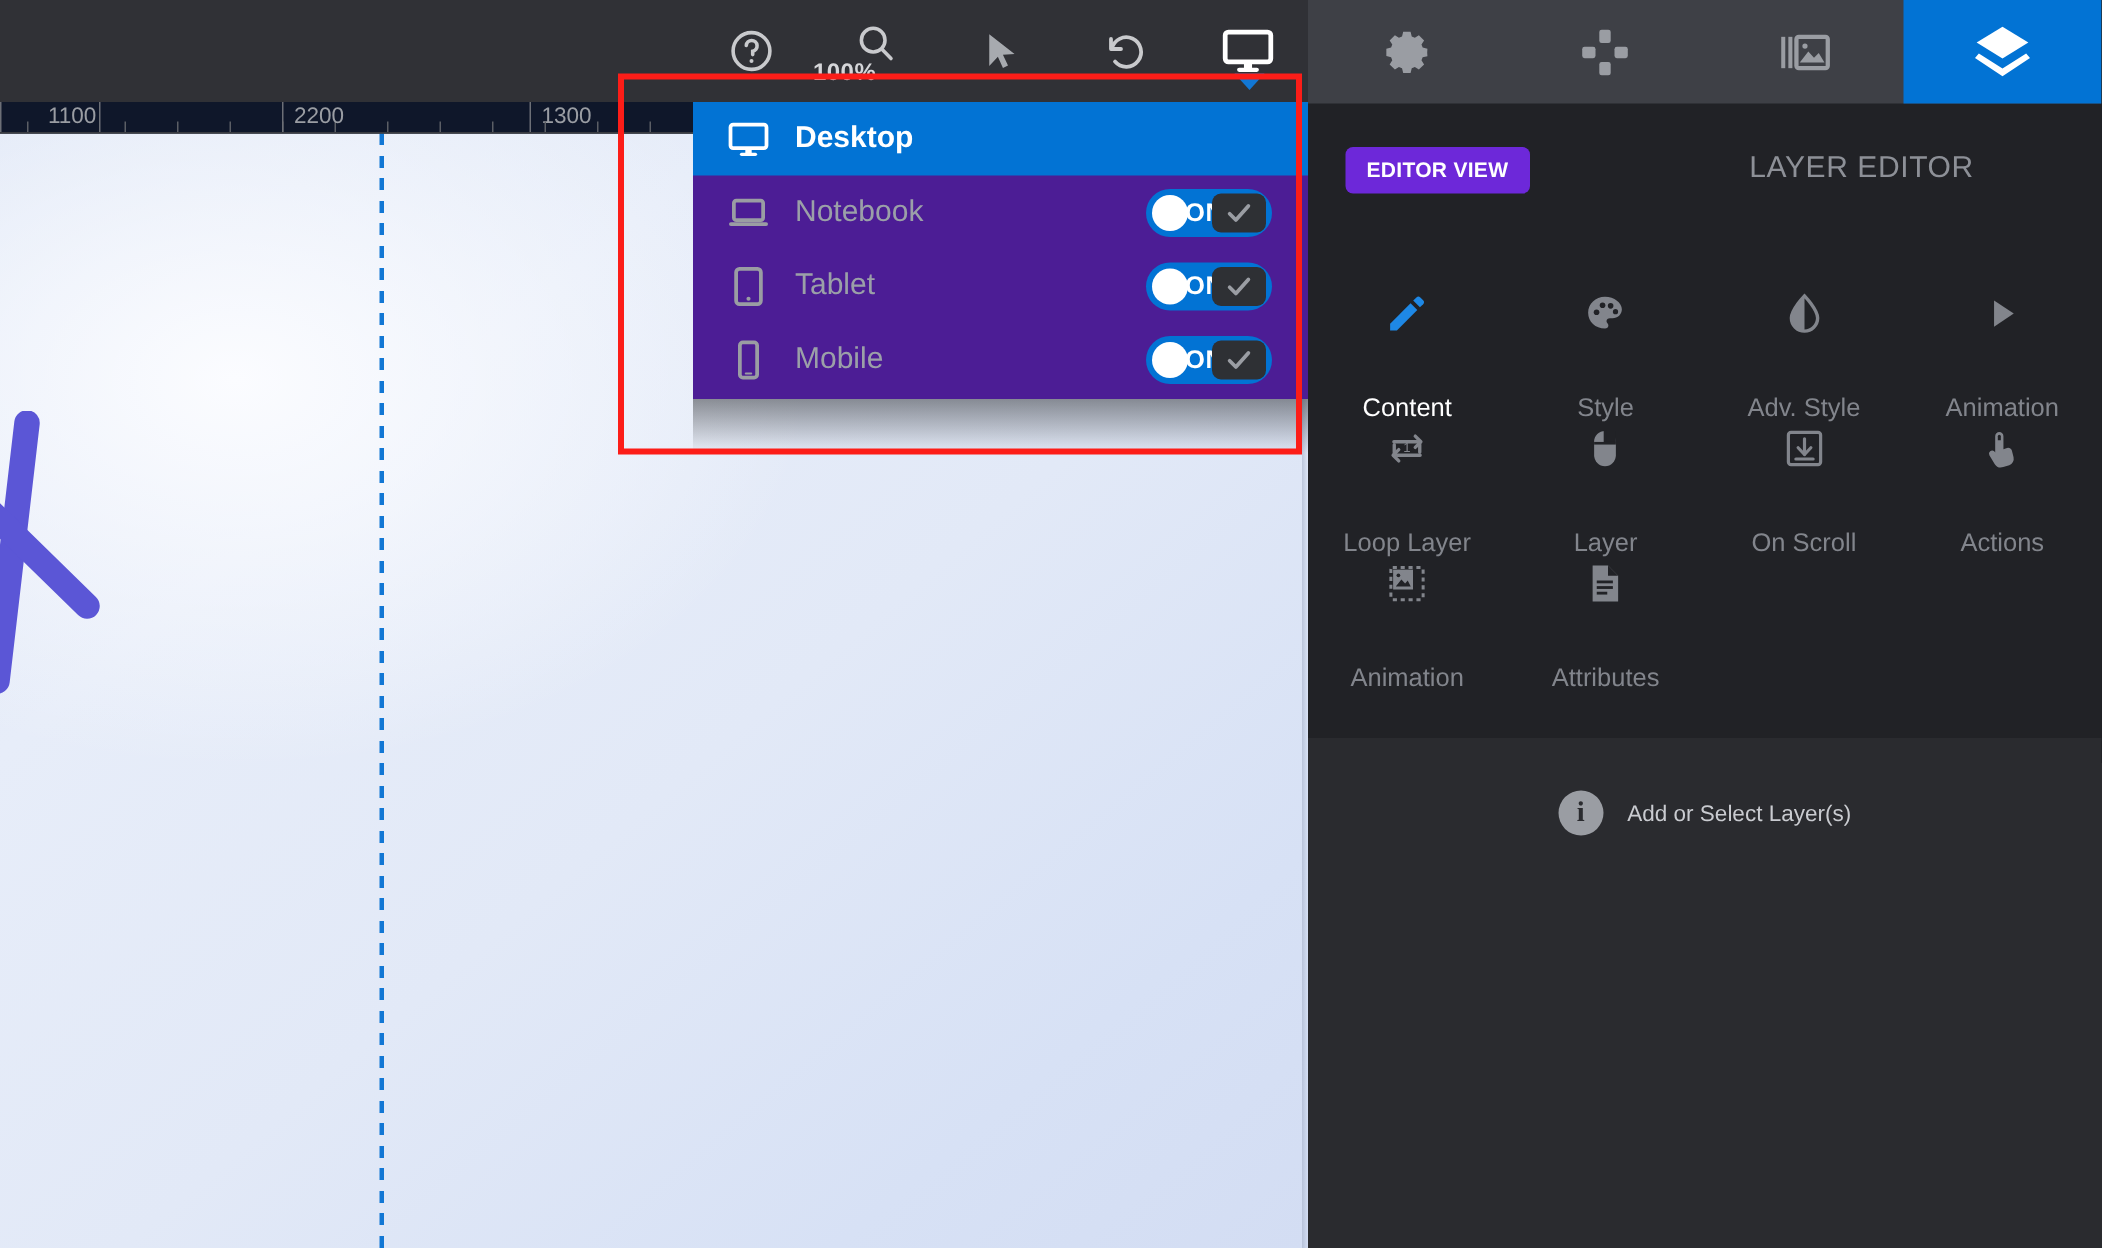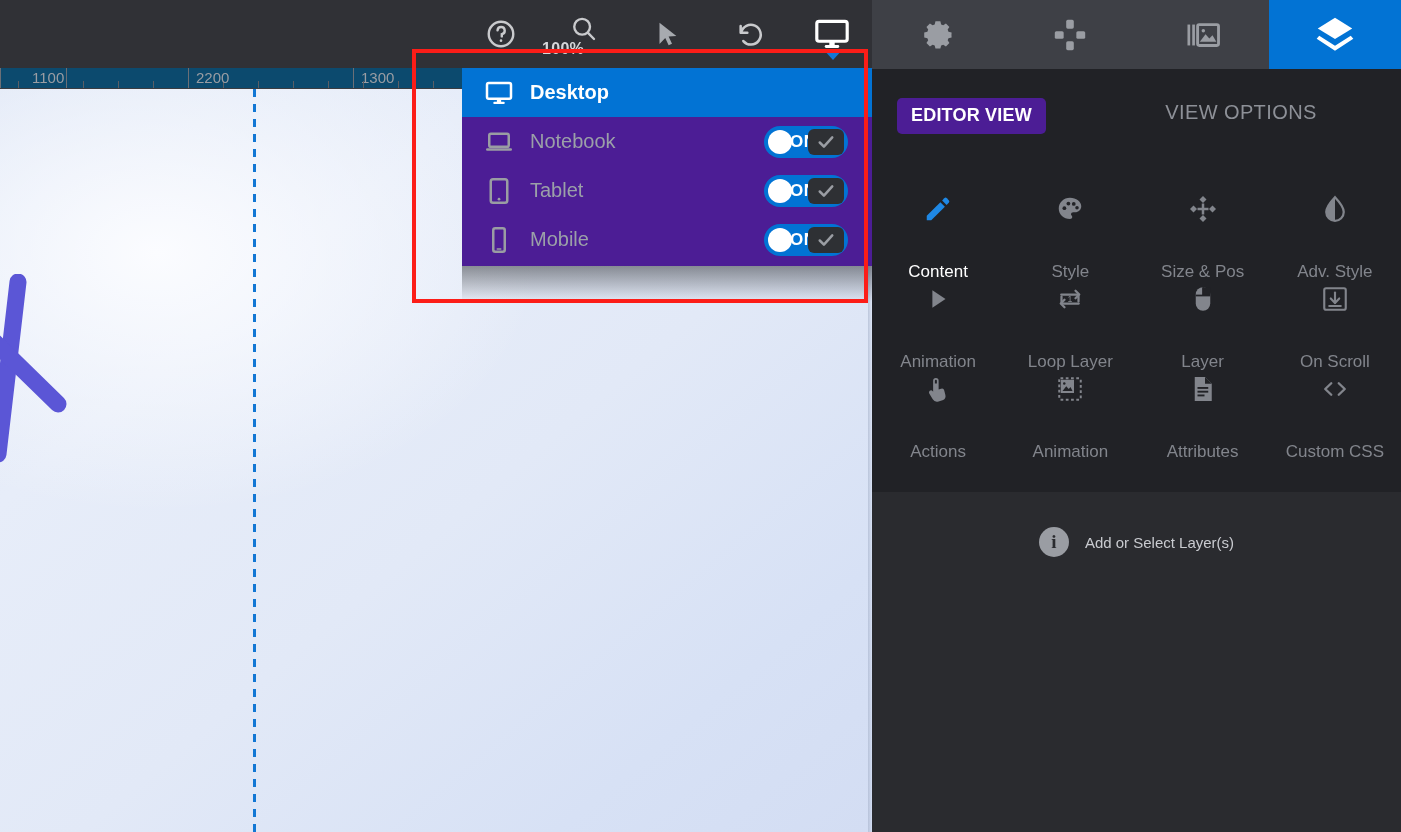--- a/index.html
+++ b/index.html
@@ -38,21 +38,21 @@
     position: absolute; left: 823px; top: 49px;
     width: 0; height: 0;
     border-left: 10px solid transparent;
     border-right: 10px solid transparent;
     border-top: 11px solid #1277d4;
   }
 
   
   #ruler {
     position: absolute; left: 0; top: 68px; width: 872px; height: 21px;
-    background: #0c4a6e;
+    background: #0f172a;
     border-bottom: 1px solid #3a3c41;
     overflow: hidden;
   }
   .ruler-major {
     position: absolute; top: 0; width: 1px; height: 21px;
     background: #6c6f76;
   }
   .ruler-minor {
     position: absolute; top: 13px; width: 1px; height: 8px;
     background: #5b5e65;
@@ -170,22 +170,22 @@
     color: #9a9da3;
   }
   .panel-tab.active { background: #0273d4; color: #ffffff; }
 
   #panel-subhead {
     position: absolute; left: 0; top: 69px; width: 529px; height: 76px;
   }
   #editor-view-btn {
     position: absolute; left: 25px; top: 29px;
     padding: 7px 14px 8px 14px;
-    background: #4c1d95; color: #fff;
-    font-size: 18px; font-weight: bold;
+    background: #6d28d9; color: #fff;
+    font-size: 14px; font-weight: bold;
     border-radius: 5px; letter-spacing: .2px;
   }
   #layer-options-label {
     position: absolute; right: 0px; top: 32px; width: 320px;
     text-align: center;
     font-size: 20px; color: #8d9097; letter-spacing: .4px;
   }
 
   #icon-grid {
     position: absolute; left: 0; top: 170px; width: 529px; height: 322px;
@@ -429,21 +429,21 @@
       <div class="panel-tab active">
         <svg width="44" height="44" viewBox="0 0 24 24">
           <path d="M12 2.6 L21.4 8.4 L12 14.2 L2.6 8.4 Z" fill="#ffffff"></path>
           <path d="M3.4 12.4 L12 17.8 L20.6 12.4 L22 14 L12 20.6 L2 14 Z" fill="#ffffff"></path>
         </svg>
       </div>
     </div>
 
     <div id="panel-subhead">
       <div id="editor-view-btn">EDITOR VIEW</div>
-      <div id="layer-options-label">VIEW OPTIONS</div>
+      <div id="layer-options-label">LAYER EDITOR</div>
     </div>
 
     <div id="icon-grid">
 
       <div class="grid-cell active">
         <span class="gi">
           <svg width="30" height="30" viewBox="0 0 24 24" fill="currentColor">
             <path d="M3 17.4 L3 21 L6.6 21 L17.5 10.1 L13.9 6.5 Z"></path>
             <path d="M20.6 7 a1.5 1.5 0 0 0 0-2.1 l-1.5-1.5 a1.5 1.5 0 0 0-2.1 0 L15.3 5.1 L18.9 8.7 Z"></path>
           </svg>
@@ -457,33 +457,20 @@
             <path d="M12 3C6.9 3 3 6.8 3 11.6c0 4.8 3.9 8.4 9 8.4 1 0 1.8-.7 1.8-1.6 0-.5-.2-.9-.5-1.2-.3-.3-.5-.7-.5-1.1 0-.9.8-1.6 1.8-1.6H16c2.8 0 5-2.1 5-4.8C21 6.3 17 3 12 3z"></path>
             <circle cx="7.5" cy="11.3" r="1.5" fill="#212226"></circle>
             <circle cx="10.7" cy="7.6" r="1.5" fill="#212226"></circle>
             <circle cx="15" cy="7.9" r="1.5" fill="#212226"></circle>
             <circle cx="17.6" cy="11" r="1.4" fill="#212226"></circle>
           </svg>
         </span>
         <span class="gl">Style</span>
       </div>
 
-      <div class="grid-cell">
-        <span class="gi">
-          <svg width="30" height="30" viewBox="0 0 24 24" fill="currentColor">
-            <path d="M12 1.6 L14.8 4.4 L12 7.2 L9.2 4.4 Z"></path>
-            <path d="M12 16.8 L14.8 19.6 L12 22.4 L9.2 19.6 Z"></path>
-            <path d="M1.6 12 L4.4 9.2 L7.2 12 L4.4 14.8 Z"></path>
-            <path d="M16.8 12 L19.6 9.2 L22.4 12 L19.6 14.8 Z"></path>
-            <path d="M11 7.6h2v8.8h-2z"></path>
-              <path d="M7.6 11h8.8v2H7.6z"></path>
-          </svg>
-        </span>
-        <span class="gl">Size &amp; Pos</span>
-      </div>
 
       <div class="grid-cell">
         <span class="gi">
           <svg width="30" height="30" viewBox="0 0 24 24">
             <path d="M12 2.6 C12 2.6 5 10 5 14.4 A7 7 0 0 0 19 14.4 C19 10 12 2.6 12 2.6 Z" fill="none" stroke="currentColor" stroke-width="1.8"></path>
             <path d="M12 2.6 C12 2.6 5 10 5 14.4 A7 7 0 0 0 12 21.4 Z" fill="currentColor"></path>
           </svg>
         </span>
         <span class="gl">Adv. Style</span>
       </div>
@@ -563,29 +550,20 @@
             <path d="M5.4 2.4 h8.2 L19 7.8 V21.6 H5.4 Z"></path>
             <path d="M13.6 2.4 L19 7.8 h-5.4 z" fill="#212226"></path>
             <rect x="7.6" y="10.4" width="8.6" height="1.5" fill="#212226"></rect>
             <rect x="7.6" y="13.4" width="8.6" height="1.5" fill="#212226"></rect>
             <rect x="7.6" y="16.4" width="5.6" height="1.5" fill="#212226"></rect>
           </svg>
         </span>
         <span class="gl">Attributes</span>
       </div>
 
-      <div class="grid-cell">
-        <span class="gi">
-          <svg width="30" height="30" viewBox="0 0 24 24" fill="none" stroke="currentColor" stroke-width="1.9" stroke-linecap="round" stroke-linejoin="round">
-            <path d="M9 7.4 L4.2 12 L9 16.6"></path>
-            <path d="M15 7.4 L19.8 12 L15 16.6"></path>
-          </svg>
-        </span>
-        <span class="gl">Custom CSS</span>
-      </div>
     </div>
 
     <div id="grid-divider"></div>
 
     <div id="layer-empty">
       <div id="layer-empty-inner">
         <span id="info-badge">i</span>
         <span id="layer-empty-text">Add or Select Layer(s)</span>
       </div>
     </div>

